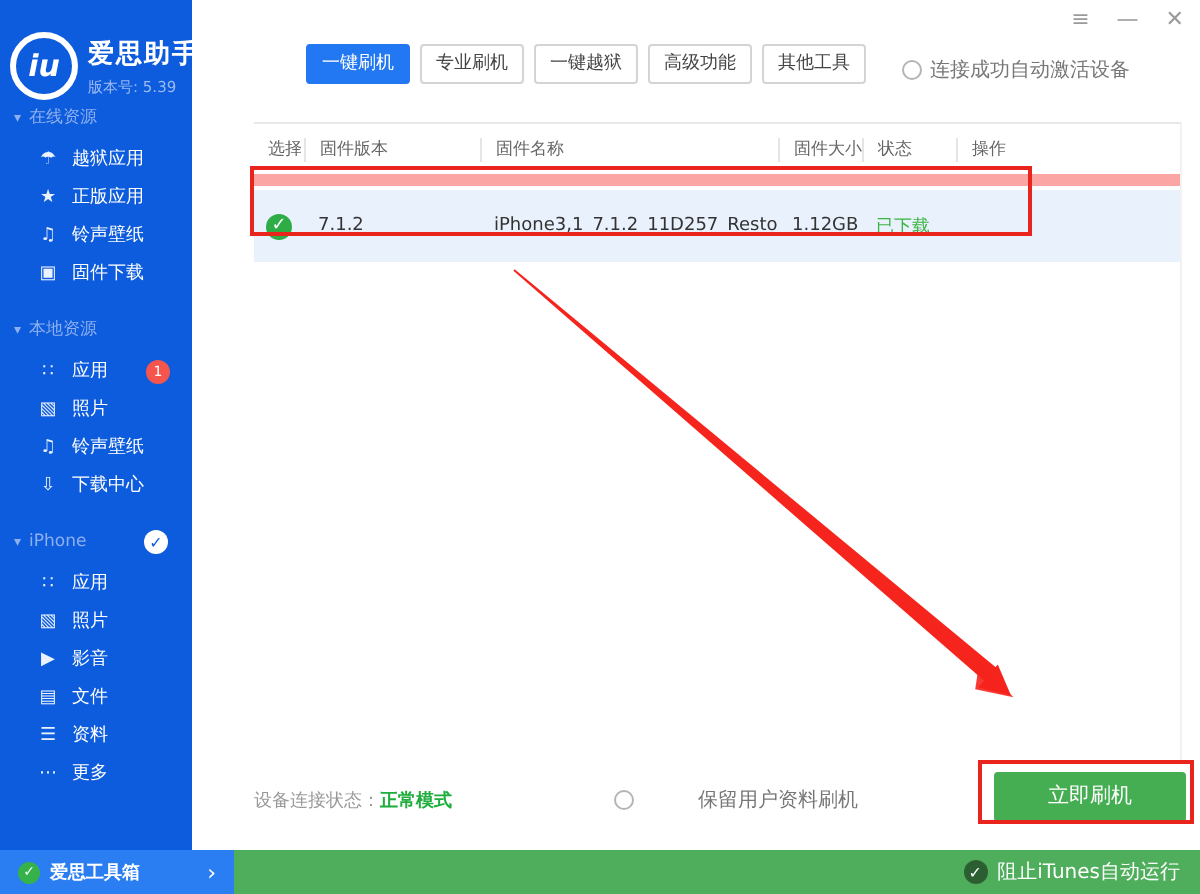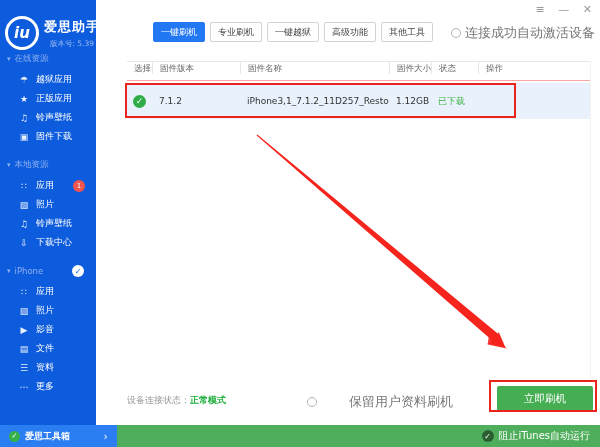--- a/index.html
+++ b/index.html
@@ -15,21 +15,21 @@
     background:#0d5cdd; color:#fff;
   }
   .logo-row { position:absolute; left:5px; top:16px; display:flex; align-items:center; }
   .logo-circle {
     width:34px; height:34px; border:3px solid #fff; border-radius:50%;
     display:flex; align-items:center; justify-content:center;
     font-style:italic; font-weight:bold; font-size:15px; color:#fff; flex:0 0 auto;
   }
   .logo-texts { margin-left:5px; }
   .app-name { font-size:13px; font-weight:bold; letter-spacing:1px; white-space:nowrap; }
-  .app-version { font-size:7.5px; color:#9cb9f2; margin-top:3px;text-align:center; }
+  .app-version { font-size:7.5px; color:#9cb9f2; margin-top:3px; }
   .side-menu { position:absolute; left:0; top:48px; right:0; }
   .side-section { margin-bottom:8px; }
   .side-header {
     height:22px; display:flex; align-items:center; padding-left:7px;
     font-size:8.5px; color:#8fb0f0;
   }
   .side-header .caret { font-size:7px; margin-right:4px; color:#8fb0f0; }
   .side-item {
     height:19px; display:flex; align-items:center; padding-left:17px;
     font-size:9px; color:#fff; cursor:default;
@@ -61,26 +61,26 @@
   .tab {
     height:20px; line-height:18px; padding:0 7px; margin-right:5px;
     border:1px solid #d4d4d4; border-radius:2px; background:#fff;
     font-size:9px; color:#444; cursor:default; white-space:nowrap;
   }
   .tab.active { background:#2277f2; border-color:#2277f2; color:#fff; }
   .radio-group { display:flex; align-items:center; margin-left:13px; }
   .radio-circle {
     width:10px; height:10px; border:1px solid #b5b5b5; border-radius:50%; background:#fff; flex:0 0 auto;
   }
-  .radio-label { font-size:13px; color:#777; margin-left:4px; white-space:nowrap; }
+  .radio-label { font-size:10px; color:#777; margin-left:4px; white-space:nowrap; }
   
   .fw-table { position:absolute; left:127px; top:61px; width:464px; height:319px; border-right:1px solid #f2f2f2; }
   .thead {
-    display:flex; height:20px; 
-    border-top:1px solid #e8e8e8; border-bottom:1px solid #fca5a5;
+    display:flex; height:32px; align-items:center;
+    border-top:1px solid #e8e8e8; border-bottom:6px solid #fca5a5;
     font-size:8.5px; color:#666;
   }
   .thead .cell { border-left:1px solid #e5e5e5; height:12px; line-height:12px; }
   .thead .cell:first-child { border-left:none; }
   .cell { padding-left:7px; white-space:nowrap; overflow:hidden; }
   .c0 { width:25px; flex:0 0 auto; }
   .c1 { width:88px; flex:0 0 auto; }
   .c2 { width:149px; flex:0 0 auto; }
   .c3 { width:42px; flex:0 0 auto; }
   .c4 { width:47px; flex:0 0 auto; }

